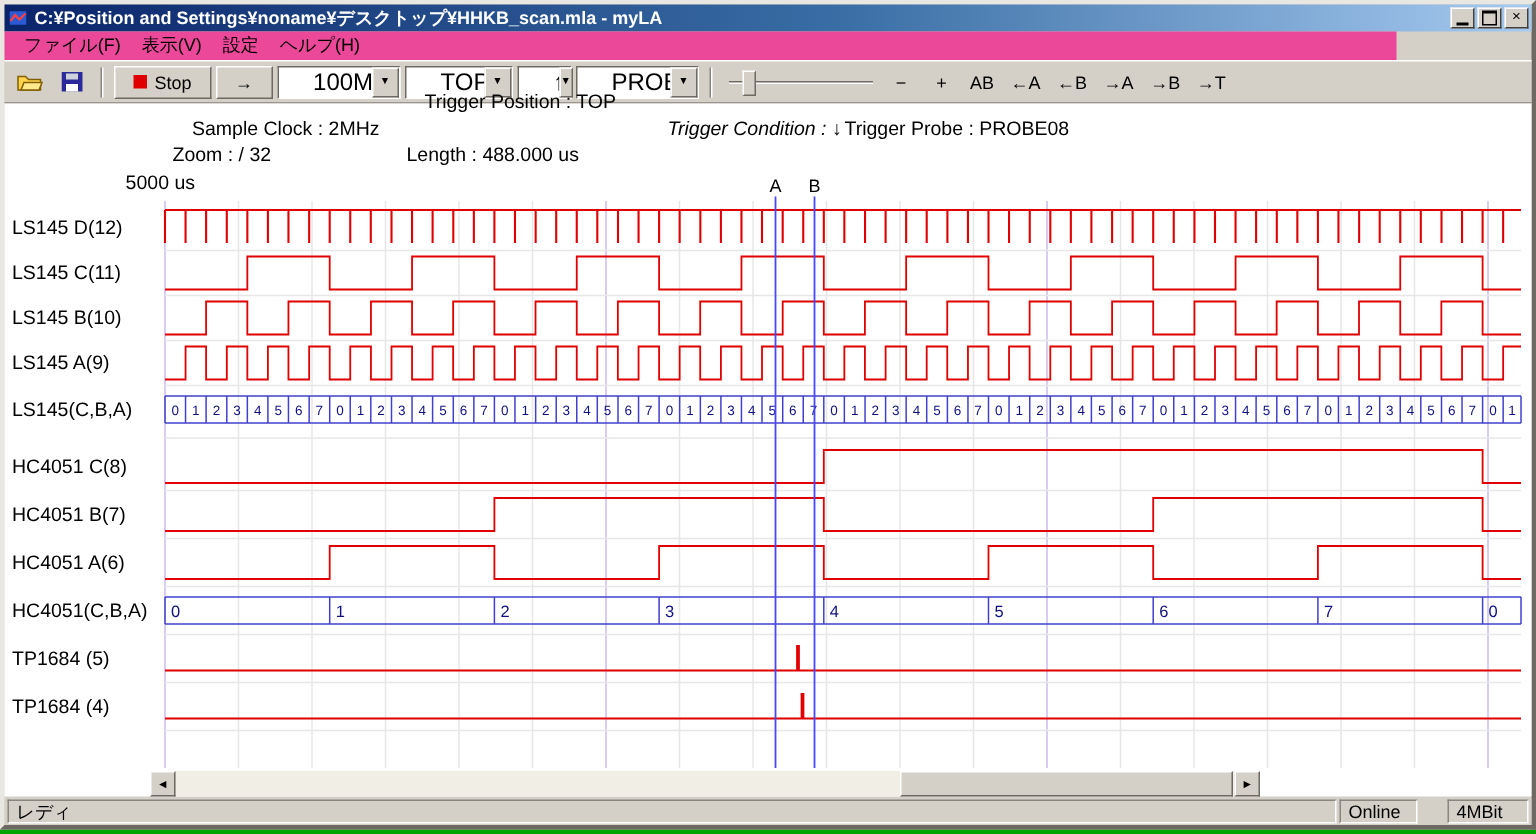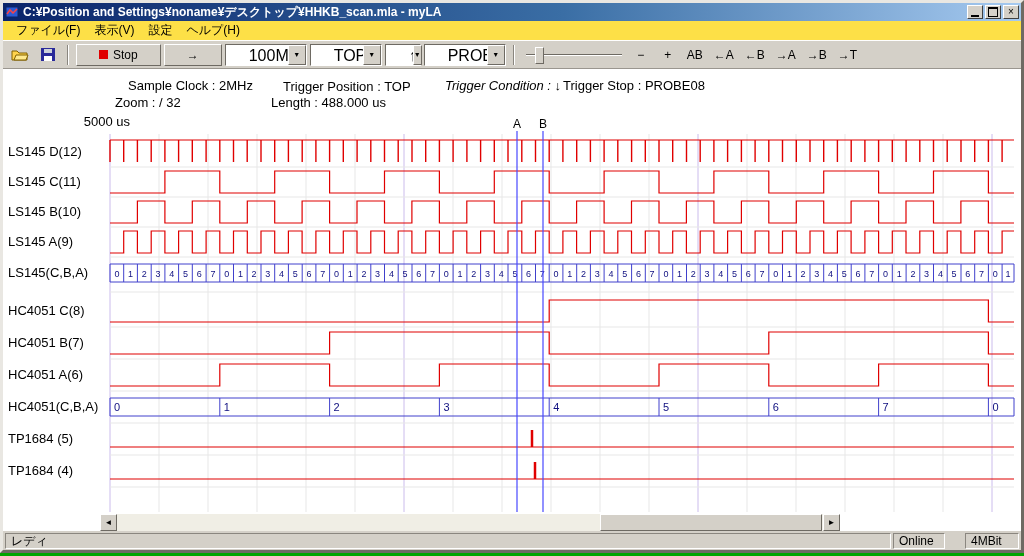--- a/index.html
+++ b/index.html
@@ -12,30 +12,30 @@
             background:linear-gradient(90deg,#0a246a,#3a6ea5 55%,#a6caf0);
             display:flex;align-items:center;padding:0 2px;box-sizing:border-box;}
   .title-text{color:#fff;font-size:12px;font-weight:bold;margin-left:4px;white-space:nowrap;
               overflow:hidden;flex:1;}
   .win-btns{display:flex;gap:2px;}
   .wbtn{width:16px;height:14px;background:#d4d0c8;border:1px solid;
         border-color:#fff #404040 #404040 #fff;display:flex;align-items:center;justify-content:center;
         font-size:10px;line-height:1;padding:0;color:#000;}
   .glyph-min{display:block;width:8px;height:2px;background:#000;margin-top:8px;}
   .glyph-max{display:block;width:8px;height:7px;border:1px solid #000;border-top-width:2px;}
-  .menubar{position:absolute;left:3px;top:21px;width:1018px;height:19px;background:#fde047;
+  .menubar{position:absolute;left:3px;top:21px;width:928px;height:19px;background:#ec4899;
            display:flex;align-items:center;padding-left:6px;box-sizing:border-box;}
   .menu-item{font-size:12px;color:#000;padding:2px 7px;}
   .toolbar{position:absolute;left:3px;top:40px;width:1018px;height:29px;background:#d4d0c8;
            border-top:1px solid #fff;border-bottom:1px solid #9a968f;
            display:flex;align-items:center;padding:0 4px;box-sizing:border-box;gap:3px;}
   .tbtn-flat{background:#d4d0c8;border:1px solid #d4d0c8;height:22px;min-width:24px;
              display:flex;align-items:center;justify-content:center;padding:0 3px;font-size:12px;color:#000;}
   .tbtn{background:#d4d0c8;border:1px solid;border-color:#fff #6e6a63 #6e6a63 #fff;height:22px;
-        display:flex;align-items:center;justify-content:center;padding:0 22px;font-size:12px;color:#000;}
+        display:flex;align-items:center;justify-content:center;padding:0 12px;font-size:12px;color:#000;}
   .tsep{width:0;height:20px;border-left:1px solid #8a867f;border-right:1px solid #fff;margin:0 4px;}
   .stop-sq{width:9px;height:9px;background:#e00000;display:inline-block;margin-right:5px;}
   .combo{display:flex;height:20px;background:#fff;border:1px solid;
          border-color:#6e6a63 #fff #fff #6e6a63;align-items:stretch;}
   .combo-text{font-size:16px;padding:2px 4px 0 4px;color:#000;white-space:nowrap;overflow:hidden;flex:1;margin-left:19px;}
   .combo-arrow{width:16px;background:#d4d0c8;border:1px solid;border-color:#fff #6e6a63 #6e6a63 #fff;
                display:flex;align-items:center;justify-content:center;font-size:7px;color:#000;}
   .w-clock{width:80px}.w-pos{width:70px}.w-edge{width:34px}.w-probe{width:80px}
   .slider{position:relative;width:96px;height:20px;margin:0 4px;}
   .slider-track{position:absolute;left:0;right:0;top:9px;height:1px;background:#6e6a63;border-bottom:1px solid #fff;}
@@ -141,23 +141,23 @@
     <button class="tbtn-flat">←A</button>
     <button class="tbtn-flat">←B</button>
     <button class="tbtn-flat">→A</button>
     <button class="tbtn-flat">→B</button>
     <button class="tbtn-flat">→T</button>
   </div>
 
   <div class="client"></div>
 
   <span class="info-span" style="left:128px;top:78px;">Sample Clock : 2MHz</span>
-  <span class="info-span" style="left:283px;top:79px;text-align:right;">Trigger Position : TOP</span>
+  <span class="info-span" style="left:283px;top:60px;text-align:right;">Trigger Position : TOP</span>
   <span class="info-span" style="left:445px;top:78px;font-style:italic;">Trigger Condition : ↓</span>
-  <span class="info-span" style="left:563px;top:78px;">Trigger Stop : PROBE08</span>
+  <span class="info-span" style="left:563px;top:78px;">Trigger Probe : PROBE08</span>
   <span class="info-span" style="left:115px;top:95px;">Zoom : /  32</span>
   <span class="info-span" style="left:271px;top:95px;text-align:center;">Length : 488.000 us</span>
 
   <svg id="wave" xmlns="http://www.w3.org/2000/svg">
       <g>
         <line x1="110" y1="134" x2="110" y2="512" stroke="#cbbcec" stroke-width="1"></line>
         <line x1="159" y1="134" x2="159" y2="512" stroke="#e7e7e7" stroke-width="1"></line>
         <line x1="208" y1="134" x2="208" y2="512" stroke="#e7e7e7" stroke-width="1"></line>
         <line x1="257" y1="134" x2="257" y2="512" stroke="#e7e7e7" stroke-width="1"></line>
         <line x1="306" y1="134" x2="306" y2="512" stroke="#e7e7e7" stroke-width="1"></line>

